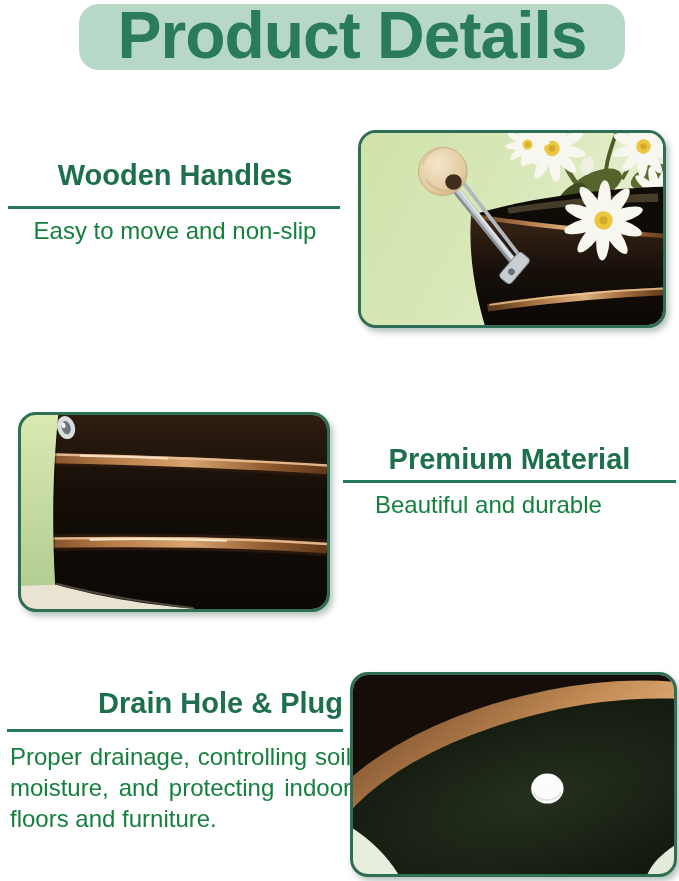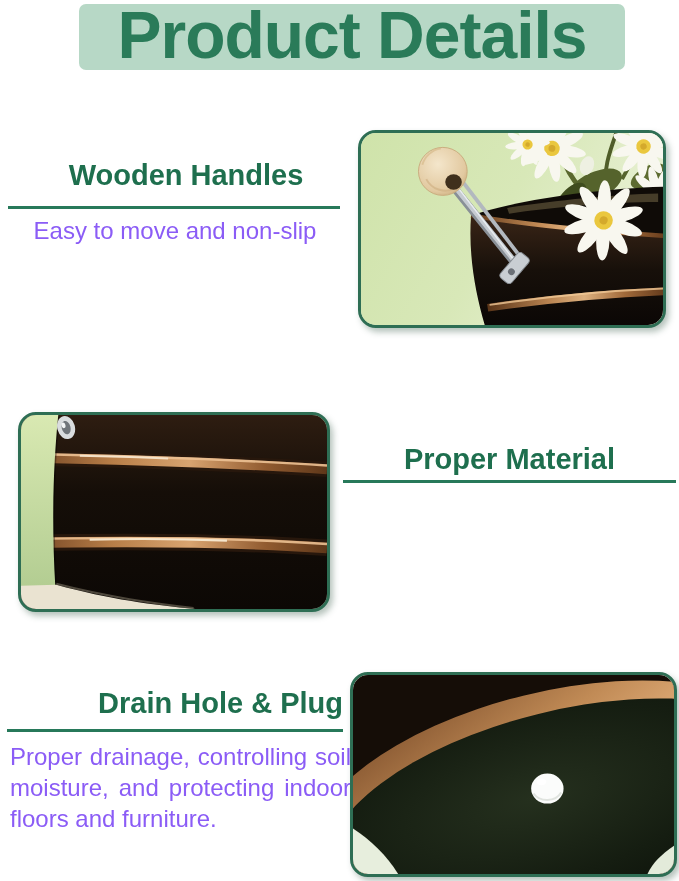--- a/index.html
+++ b/index.html
@@ -1,32 +1,32 @@
 <!DOCTYPE html>
 <html><head>
 <meta charset="utf-8">
 <style>
   html,body{margin:0;padding:0;background:#ffffff;}
   .page{position:relative;width:679px;height:881px;background:#ffffff;
         font-family:"Liberation Sans",sans-serif;overflow:hidden;}
 
   
   .title-pill{position:absolute;left:79px;top:4px;width:546px;height:66px;
-              border-radius:7px;background:#b7d8c6;
+              border-radius:20px;background:#b7d8c6;
               display:flex;align-items:center;justify-content:center;}
   .title-text{font-weight:bold;font-size:66px;line-height:1;color:#2a7b59;
               letter-spacing:-1px;transform:translateY(-2px);white-space:nowrap;}
 
   
   .sec-heading{position:absolute;margin:0;font-size:29px;font-weight:bold;
                color:#1e6f4e;text-align:center;line-height:34px;white-space:nowrap;}
   .rule{position:absolute;height:3px;background:#27795a;}
-  .body-text{position:absolute;margin:0;font-size:24px;line-height:31px;color:#8b5cf6;}
-
-  .s1-h{left:21px;top:158px;width:330px;}
+  .body-text{position:absolute;margin:0;font-size:24px;line-height:31px;color:#15803d;}
+
+  .s1-h{left:10px;top:158px;width:330px;}
   .s1-r{left:8px;top:206px;width:332px;}
   .s1-b{left:10px;top:215px;width:330px;text-align:center;white-space:nowrap;}
   .s1-p{left:358px;top:130px;width:308px;height:198px;}
 
   .s2-p{left:18px;top:412px;width:312px;height:200px;}
   .s2-h{left:343px;top:442px;width:333px;}
   .s2-r{left:343px;top:480px;width:333px;}
   .s2-b{left:375px;top:489px;width:302px;text-align:left;}
 
   .s3-h{left:7px;top:686px;width:336px;text-align:right;}
@@ -193,23 +193,24 @@
         <path d="M36,174 C90,188 135,194 176,199" stroke="#8d8672" stroke-width="2" fill="none" opacity="0.5"></path>
 
         <g transform="rotate(-15 46 13)">
           <ellipse cx="46" cy="13" rx="9" ry="12" fill="#d9dcde"></ellipse>
           <ellipse cx="46" cy="13" rx="4.5" ry="7" fill="#70757a"></ellipse>
           <ellipse cx="44" cy="10" rx="2" ry="3" fill="#f2f4f5"></ellipse>
         </g>
       </svg>
     </figure>
 
-    <h2 class="sec-heading s2-h">Proper Material</h2>
+    <h2 class="sec-heading s2-h">Premium Material</h2>
     <div class="rule s2-r"></div>
     <div class="body-text s2-b">
+      <div>Beautiful and durable</div>
     </div>
   </div>
 
   <div>
     <h2 class="sec-heading s3-h">Drain Hole &amp; Plug</h2>
     <div class="rule s3-r"></div>
     <p class="body-text s3-b">Proper drainage, controlling soil moisture, and protecting indoor floors and furniture.</p>
 
     <figure class="photo s3-p">
       <svg viewBox="0 0 327 205" preserveAspectRatio="none">

